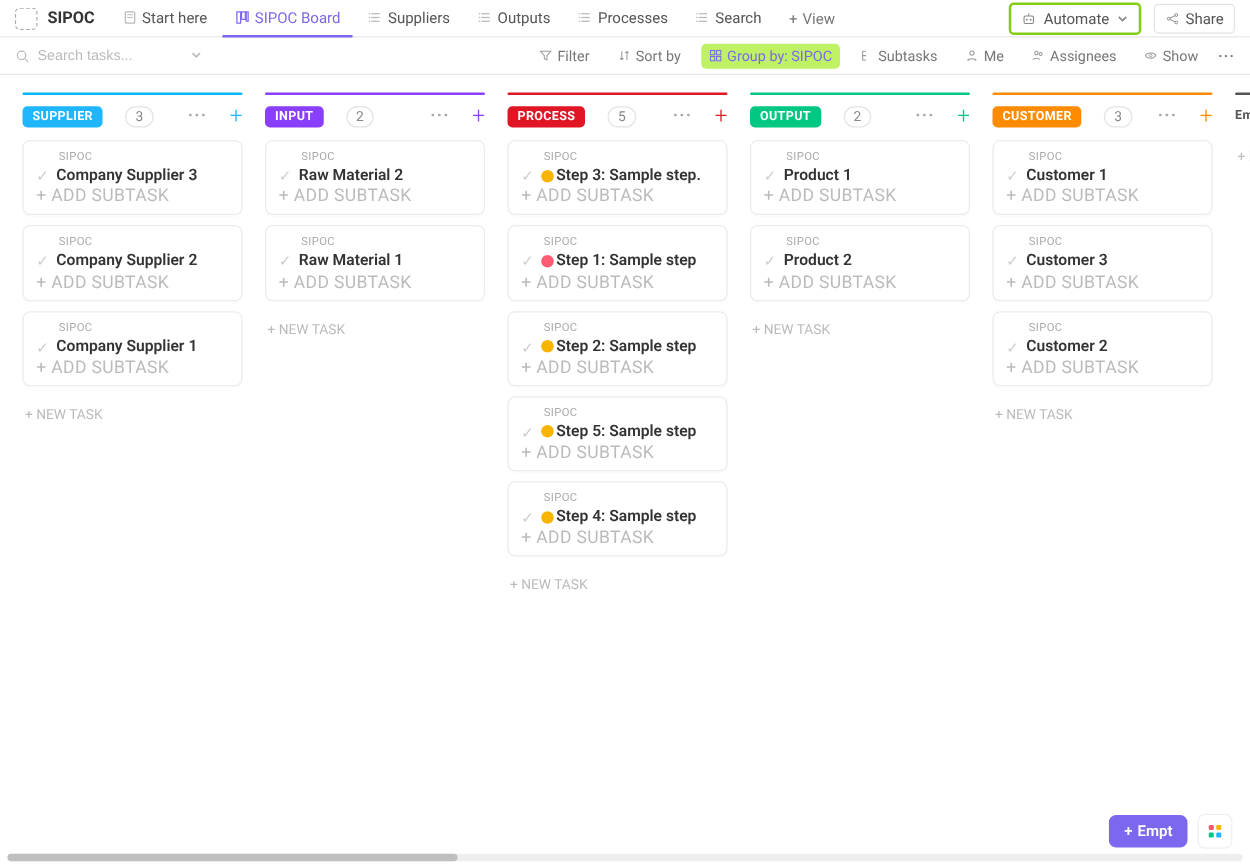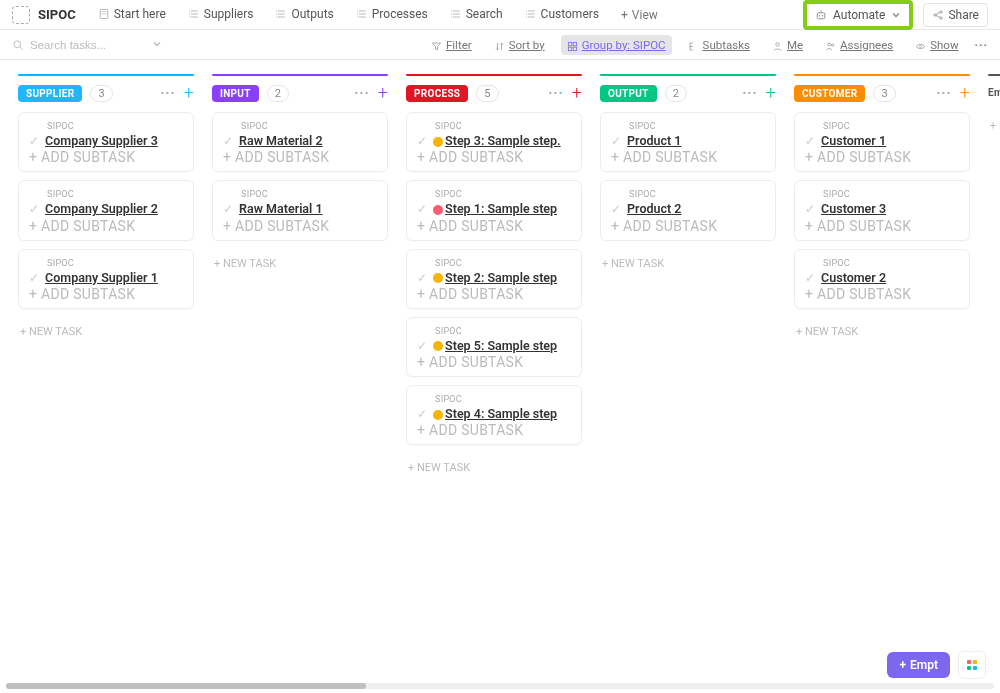--- a/index.html
+++ b/index.html
@@ -8,48 +8,48 @@
 
 .topnav { display: flex; align-items: center; height: 30px; border-bottom: 1px solid #e8e8e8; padding: 0 12px; gap: 2px; }
 .logo-box { width: 18px; height: 18px; border: 1.5px dashed #aaa; border-radius: 4px; margin-right: 6px; }
 .app-title { font-weight: 700; font-size: 13px; margin-right: 10px; }
 .tab { display: flex; align-items: center; gap: 4px; padding: 0 10px; height: 30px; font-size: 12px; color: #555; cursor: pointer; border-bottom: 2px solid transparent; }
 .tab.active { color: #7b68ee; border-bottom-color: #7b68ee; }
 .tab-icon { width: 12px; height: 12px; opacity: .6; }
 .tab.active .tab-icon { opacity: 1; }
 .plus-view { display:flex; align-items:center; gap:4px; padding:0 10px; font-size:12px; color:#777; cursor:pointer;}
 .spacer { flex: 1; }
-.btn-automate { display:flex; align-items:center; gap:6px; border:4px solid #84cc16; border-radius:4px; padding:4px 8px; font-size:12px; color:#555; cursor:pointer;}
+.btn-automate { display:flex; align-items:center; gap:6px; border:2px solid #84cc16; border-radius:4px; padding:4px 8px; font-size:12px; color:#555; cursor:pointer;}
 .btn-share { display:flex; align-items:center; gap:4px; border:1px solid #e4e4e4; border-radius:4px; padding:4px 8px; font-size:12px; color:#555; cursor:pointer; margin-left:8px;}
 
 
 .filterbar { display:flex; align-items:center; height:30px; border-bottom:1px solid #e8e8e8; padding:0 12px; gap:10px; font-size:11.5px; color:#777; }
 .search { display:flex; align-items:flex-start; gap:6px; flex:0 0 150px; color:#aaa; }
 .search input { border:none; outline:none; font-size:11.5px; color:#555; width:100px; }
 .search input::placeholder{color:#bbb;}
 .chev { margin-left:auto; color:#bbb;}
-.fbtn { display:flex; align-items:flex-end; gap:4px; cursor:pointer; color:#777; padding:3px 6px; border-radius:4px;text-decoration:underline;}
-.fbtn.hl { background:#e5e5e5; color:#7b68ee;}
+.fbtn { display:flex; align-items:center; gap:4px; cursor:pointer; color:#777; padding:3px 6px; border-radius:4px;}
+.fbtn.hl { background:#bef264; color:#7b68ee;}
 .more-dots { font-weight:bold; letter-spacing:1px; cursor:pointer; color:#777;}
 
 
 .board { display:flex; gap:18px; padding:14px 18px 0 18px; overflow-x:auto; height: calc(693px - 60px - 10px); }
 .col { flex:0 0 176px; display:flex; flex-direction:column; }
 .col-top-line { height:2px; border-radius:2px; margin-bottom:8px;}
-.col-head { display:flex; align-items:center; gap:8px; margin-bottom:10px;}
+.col-head { display:flex; align-items:center; gap:18px; margin-bottom:10px;}
 .col-label { font-size:10px; font-weight:700; padding:3px 8px; border-radius:4px; color:#fff; letter-spacing:.3px;}
 .col-count { font-size:11px; color:#888; border:1px solid #e4e4e4; border-radius:10px; padding:1px 7px;}
 .col-dots { margin-left:auto; color:#aaa; font-weight:bold; letter-spacing:1px; cursor:pointer; font-size:14px;}
 .col-plus { font-size:18px; font-weight:300; cursor:pointer; line-height:1;}
 
 .card { background:#fff; border:1px solid #ececec; border-radius:6px; padding:8px 10px 6px 10px; margin-bottom:8px; box-shadow:0 1px 1px rgba(0,0,0,.02);}
 .card-tag { font-size:9px; color:#aaa; letter-spacing:.3px; margin-left:18px;}
 .card-title-row { display:flex; align-items:flex-start; gap:6px; margin-top:2px;}
 .check { color:#ccc; font-size:12px; margin-top:1px;}
-.card-title { font-size:12.5px; font-weight:600; color:#333; line-height:1.3;text-decoration:underline;}
+.card-title { font-size:12.5px; font-weight:600; color:#333; line-height:1.3;}
 .status-dot { width:10px; height:10px; border-radius:50%; display:inline-block; margin-right:2px; vertical-align:middle;}
 .add-sub { font-size:14px; color:#bbb; margin-top:0; cursor:pointer; letter-spacing:.3px;}
 .new-task { font-size:11px; color:#bbb; margin-top:4px; padding:4px 2px; cursor:pointer;}
 
 
 .hscroll { position:absolute; bottom:4px; left:6px; right:6px; height:6px; background:#eee; border-radius:3px;}
 .hscroll-thumb { position:absolute; left:0; top:0; height:6px; width:360px; background:#bfbfbf; border-radius:3px;}
 .float-right { position:absolute; right:14px; bottom:14px; display:flex; gap:8px; align-items:center;}
 .task-btn { background:#7b68ee; color:#fff; border-radius:6px; padding:6px 12px; font-size:12px; font-weight:600; display:flex; align-items:center; gap:4px; cursor:pointer;}
 .grid-btn { background:#fff; border:1px solid #eee; border-radius:6px; width:28px; height:28px; display:flex; align-items:center; justify-content:center; cursor:pointer;}
@@ -66,20 +66,28 @@
   <div class="app-title">SIPOC</div>
 
   <div class="tab">
     <svg class="tab-icon" viewBox="0 0 16 16">
         <rect x="3" y="2" width="10" height="12" rx="1" fill="none" stroke="#888" stroke-width="1.3"></rect>
         <line x1="5" y1="5" x2="11" y2="5" stroke="#888"></line>
         <line x1="5" y1="8" x2="11" y2="8" stroke="#888"></line>
       </svg>
     <span>Start here</span>
   </div>
+  <div class="tab active">
+    <svg class="tab-icon" viewBox="0 0 16 16">
+        <rect x="2" y="2" width="4" height="12" fill="none" stroke="#7b68ee" stroke-width="1.3"></rect>
+        <rect x="7" y="2" width="4" height="8" fill="none" stroke="#7b68ee" stroke-width="1.3"></rect>
+        <rect x="12" y="2" width="2" height="10" fill="none" stroke="#7b68ee" stroke-width="1.3"></rect>
+      </svg>
+    <span>SIPOC Board</span>
+  </div>
   <div class="tab">
     <svg class="tab-icon" viewBox="0 0 16 16">
         <line x1="4" y1="4" x2="13" y2="4" stroke="#888" stroke-width="1.3"></line>
         <line x1="4" y1="8" x2="13" y2="8" stroke="#888" stroke-width="1.3"></line>
         <line x1="4" y1="12" x2="13" y2="12" stroke="#888" stroke-width="1.3"></line>
         <circle cx="2" cy="4" r=".8" fill="#888"></circle>
         <circle cx="2" cy="8" r=".8" fill="#888"></circle>
         <circle cx="2" cy="12" r=".8" fill="#888"></circle>
       </svg>
     <span>Suppliers</span>
@@ -109,31 +117,20 @@
   <div class="tab">
     <svg class="tab-icon" viewBox="0 0 16 16">
         <line x1="4" y1="4" x2="13" y2="4" stroke="#888" stroke-width="1.3"></line>
         <line x1="4" y1="8" x2="13" y2="8" stroke="#888" stroke-width="1.3"></line>
         <line x1="4" y1="12" x2="13" y2="12" stroke="#888" stroke-width="1.3"></line>
         <circle cx="2" cy="4" r=".8" fill="#888"></circle>
         <circle cx="2" cy="8" r=".8" fill="#888"></circle>
         <circle cx="2" cy="12" r=".8" fill="#888"></circle>
       </svg>
     <span>Search</span>
-  </div>
-  <div class="tab">
-    <svg class="tab-icon" viewBox="0 0 16 16">
-        <line x1="4" y1="4" x2="13" y2="4" stroke="#888" stroke-width="1.3"></line>
-        <line x1="4" y1="8" x2="13" y2="8" stroke="#888" stroke-width="1.3"></line>
-        <line x1="4" y1="12" x2="13" y2="12" stroke="#888" stroke-width="1.3"></line>
-        <circle cx="2" cy="4" r=".8" fill="#888"></circle>
-        <circle cx="2" cy="8" r=".8" fill="#888"></circle>
-        <circle cx="2" cy="12" r=".8" fill="#888"></circle>
-      </svg>
-    <span>Customers</span>
   </div>
   <div class="plus-view">
     <span>+</span>
     <span>View</span>
   </div>
 
   <div class="spacer"></div>
 
   <div class="btn-automate">
     <svg width="12" height="12" viewBox="0 0 16 16">

